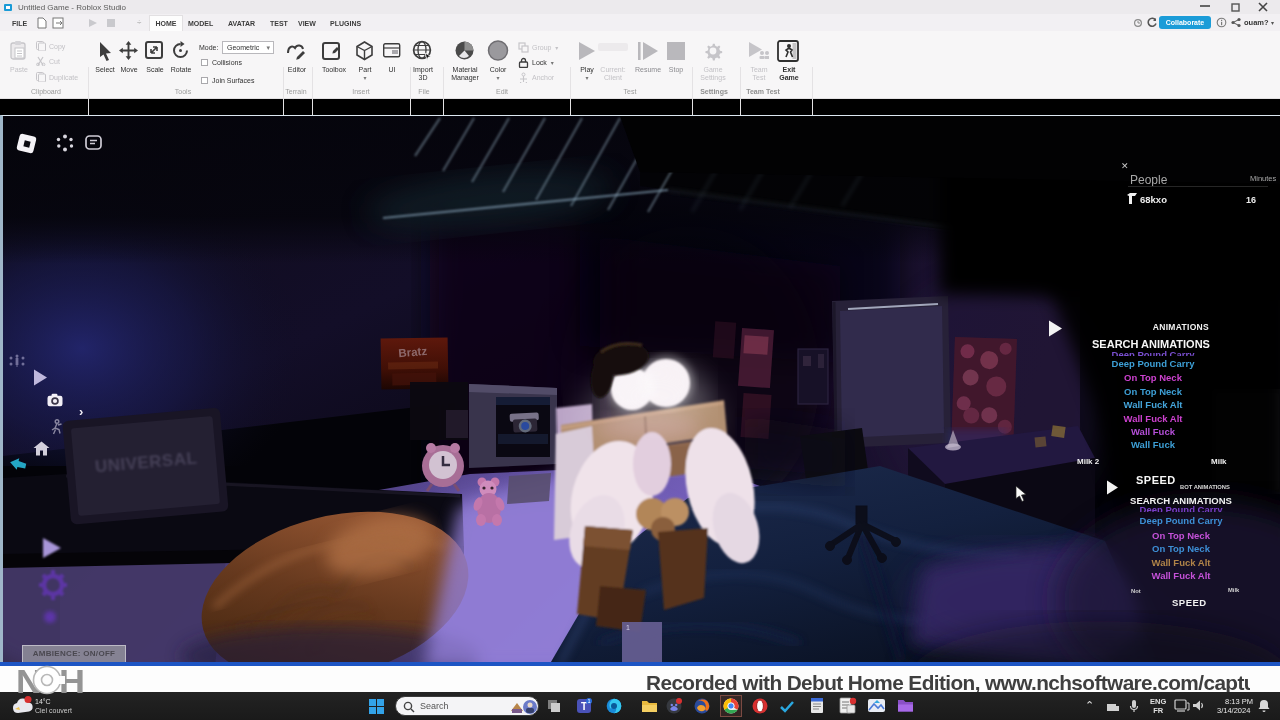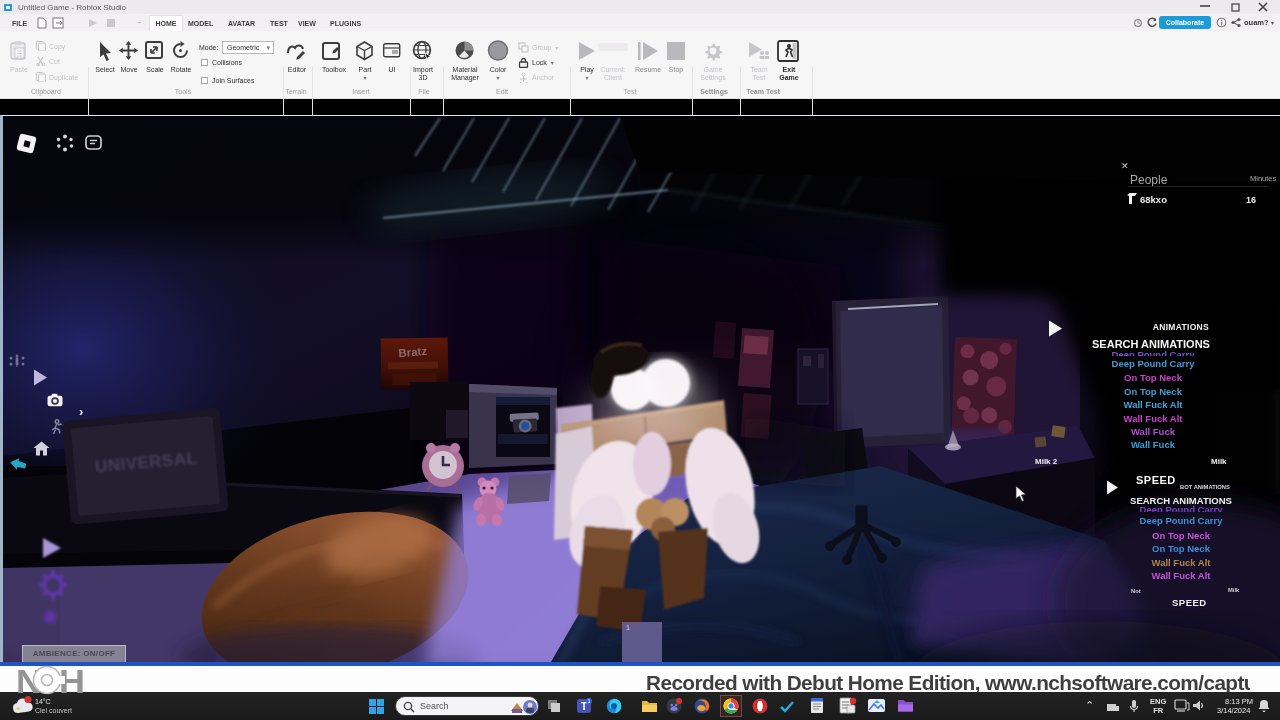--- a/index.html
+++ b/index.html
@@ -620,21 +620,21 @@
     <div class="abs" style="left:1050px;top:233px;width:200px;text-align:center;">
       <div style="height:7px;overflow:hidden;color:#7a4fd0;font-size:9.5px;font-weight:bold;">Deep Pound Carry</div>
       <div style="height:13.4px;color:#3d9fd6;font-size:9.5px;font-weight:bold;padding-top:2px;">Deep Pound Carry</div>
       <div style="height:13.4px;color:#cc41ce;font-size:9.5px;font-weight:bold;padding-top:3px;">On Top Neck</div>
       <div style="height:13.4px;color:#3d9fd6;font-size:9.5px;font-weight:bold;padding-top:3px;">On Top Neck</div>
       <div style="height:13.4px;color:#44a4da;font-size:9.5px;font-weight:bold;padding-top:3px;">Wall Fuck Alt</div>
       <div style="height:13.4px;color:#cc41ce;font-size:9.5px;font-weight:bold;padding-top:3px;">Wall Fuck Alt</div>
       <div style="height:13.4px;color:#b44fd8;font-size:9.5px;font-weight:bold;padding-top:3px;">Wall Fuck</div>
       <div style="height:13.4px;color:#3d9fd6;font-size:9.5px;font-weight:bold;padding-top:3px;">Wall Fuck</div>
     </div>
-    <div class="abs" style="left:1032px;top:341px;color:#f0f0f0;font-size:8px;font-weight:bold;">Milk 2</div>
+    <div class="abs" style="left:1074px;top:341px;color:#f0f0f0;font-size:8px;font-weight:bold;">Milk 2</div>
     <div class="abs" style="left:1208px;top:341px;color:#f0f0f0;font-size:8px;font-weight:bold;">Milk</div>
     <div class="abs" style="left:1133px;top:358px;color:#f6f6f6;font-size:11px;font-weight:bold;letter-spacing:0.5px;">SPEED</div>
     <svg class="abs" style="left:1102px;top:363px" width="15" height="17">
           <path d="M2,1.5 L13,8.5 2,15.5 z" fill="#f2f2f2"></path>
         </svg>
     <div class="abs" style="left:1177px;top:368px;color:#d8d8d8;font-size:5.8px;font-weight:bold;">BOT ANIMATIONS</div>
 
     <div class="abs" style="left:1085px;top:379px;width:186px;text-align:center;color:#f2f2f2;font-size:9.5px;font-weight:bold;">SEARCH ANIMATIONS</div>
     <div class="abs" style="left:1085px;top:388px;width:186px;text-align:center;">
       <div style="height:8px;overflow:hidden;color:#7a3fc8;font-size:9.5px;font-weight:bold;">Deep Pound Carry</div>

